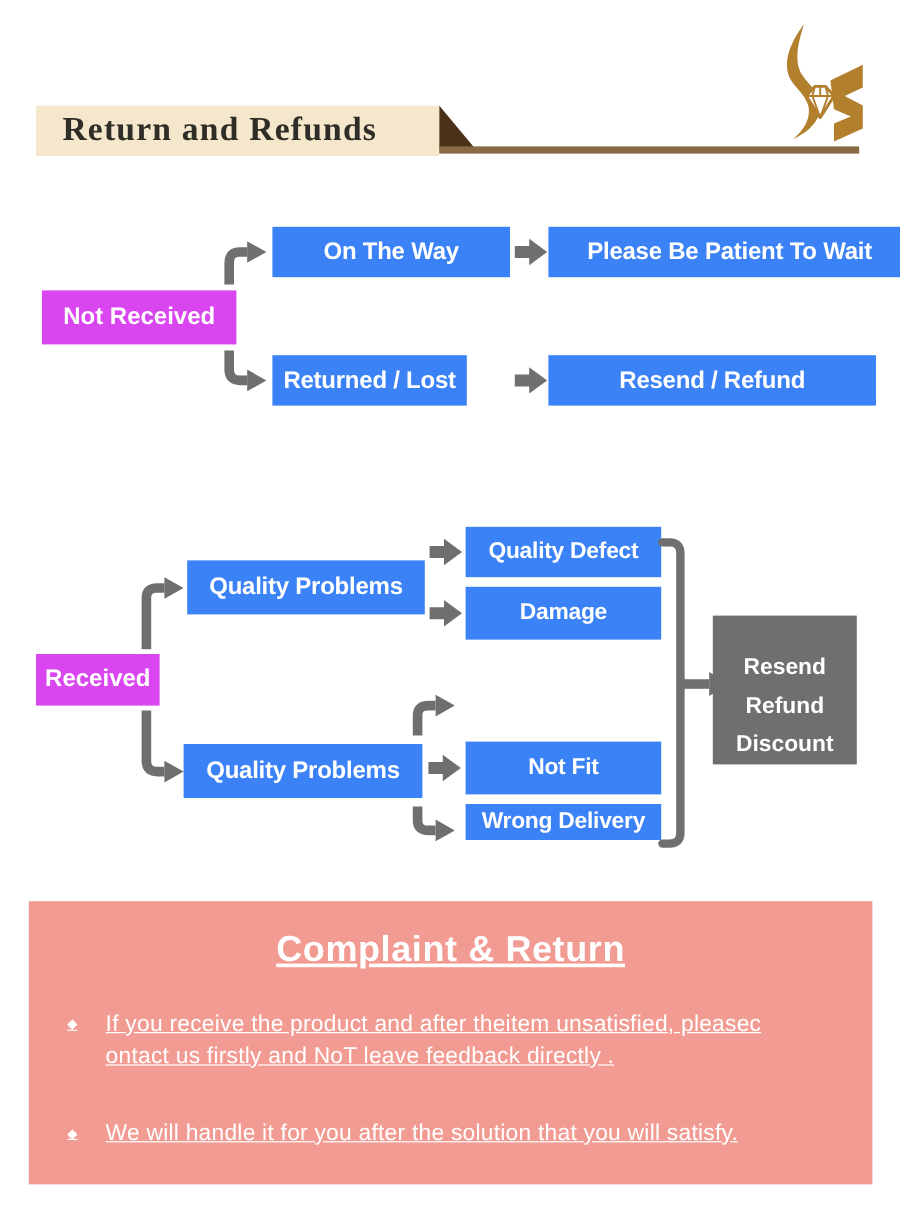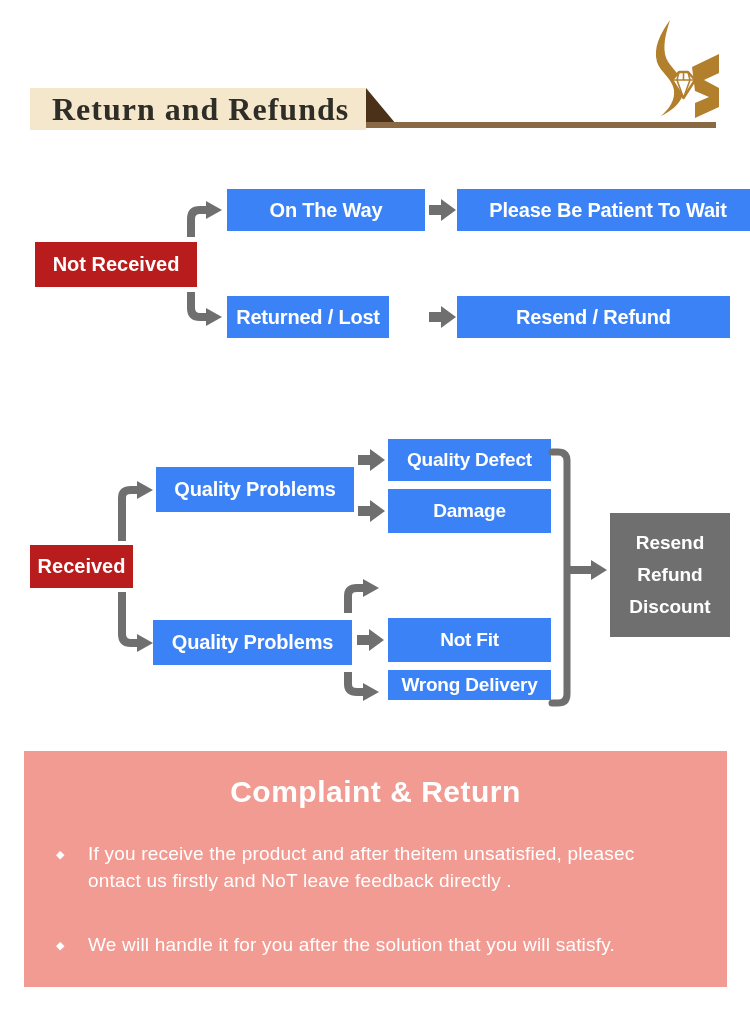--- a/index.html
+++ b/index.html
@@ -3,44 +3,44 @@
 <meta charset="utf-8">
 <style>
   html,body{margin:0;padding:0;background:#ffffff;}
   .page{position:relative;width:750px;height:1025px;background:#ffffff;overflow:hidden;
         font-family:"Liberation Sans",sans-serif;}
 
   
   .header-ribbon{position:absolute;left:30px;top:88px;width:336px;height:42px;
                  background:#f5e7cb;display:flex;align-items:center;padding-left:22px;
                  box-sizing:border-box;}
-  .header-title{font-family:"Liberation Serif",serif;font-weight:bold;font-size:32px;
+  .header-title{font-family:"Liberation Serif",serif;font-weight:bold;font-size:28px;
                 color:#2e2d27;letter-spacing:1px;white-space:nowrap;}
   .header-line{position:absolute;left:366px;top:122px;width:350px;height:6px;background:#8a6a44;}
   .header-fold{position:absolute;left:366px;top:88px;}
   .logo{position:absolute;left:648px;top:14px;}
 
   
   .gray-box{position:absolute;background:#3b82f6;color:#ffffff;font-weight:bold;
             display:flex;align-items:center;justify-content:center;font-size:20px;
             letter-spacing:-0.2px;white-space:nowrap;}
   .gray-box.small{font-size:19px;}
-  .pink-box{position:absolute;background:#b91c1c;color:#ffffff;font-weight:bold;
+  .pink-box{position:absolute;background:#d946ef;color:#ffffff;font-weight:bold;
             display:flex;align-items:center;justify-content:center;font-size:20px;
             white-space:nowrap;}
   .result-box{position:absolute;background:#6f6f6f;color:#ffffff;font-weight:bold;
               font-size:19px;display:flex;flex-direction:column;align-items:center;
               justify-content:center;text-align:center;}
   .result-box div{line-height:32px;}
 
   .overlay{position:absolute;left:0;top:0;pointer-events:none;}
 
   
   .complaint-panel{position:absolute;left:24px;top:751px;width:703px;height:236px;
-                   background:#f29b93;color:#ffffff;box-sizing:border-box;}
+                   background:#f29b93;color:#ffffff;box-sizing:border-box;text-decoration:underline;}
   .complaint-title{text-align:center;font-weight:bold;font-size:30px;margin-top:24px;
                    letter-spacing:0.5px;}
   .bullet-row{display:flex;align-items:flex-start;padding-left:32px;}
   .bullet-row.first{margin-top:31px;}
   .bullet-row.second{margin-top:37px;}
   .bullet-marker{font-size:11px;line-height:26px;width:14px;margin-right:18px;
                  margin-top:1px;flex:none;}
   .bullet-text{font-size:19px;line-height:27px;letter-spacing:0.2px;}
   .bullet-text div{white-space:nowrap;}
 </style>
@@ -77,21 +77,21 @@
   <div class="pink-box" style="left:30px;top:545px;width:103px;height:43px;">Received</div>
 
   <div class="gray-box" style="left:156px;top:467px;width:198px;height:45px;">Quality Problems</div>
   <div class="gray-box small" style="left:388px;top:439px;width:163px;height:42px;">Quality Defect</div>
   <div class="gray-box small" style="left:388px;top:489px;width:163px;height:44px;">Damage</div>
 
   <div class="gray-box" style="left:153px;top:620px;width:199px;height:45px;">Quality Problems</div>
   <div class="gray-box small" style="left:388px;top:618px;width:163px;height:44px;">Not Fit</div>
   <div class="gray-box small" style="left:388px;top:670px;width:163px;height:30px;">Wrong Delivery</div>
 
-  <div class="result-box" style="left:610px;top:513px;width:120px;height:124px;">
+  <div class="result-box" style="left:594px;top:513px;width:120px;height:124px;justify-content:flex-end;">
     <div>Resend</div>
     <div>Refund</div>
     <div>Discount</div>
   </div>
 
   <svg class="overlay" width="750" height="1025" viewBox="0 0 750 1025">
     <g stroke="#6f6f6f" stroke-width="8" fill="none" stroke-linecap="butt">
       <path d="M191,237 V219 Q191,210 200,210 H206"></path>
       <path d="M191,292 V308 Q191,317 200,317 H206"></path>
       <path d="M122,541 V498 Q122,490 131,490 H137"></path>

